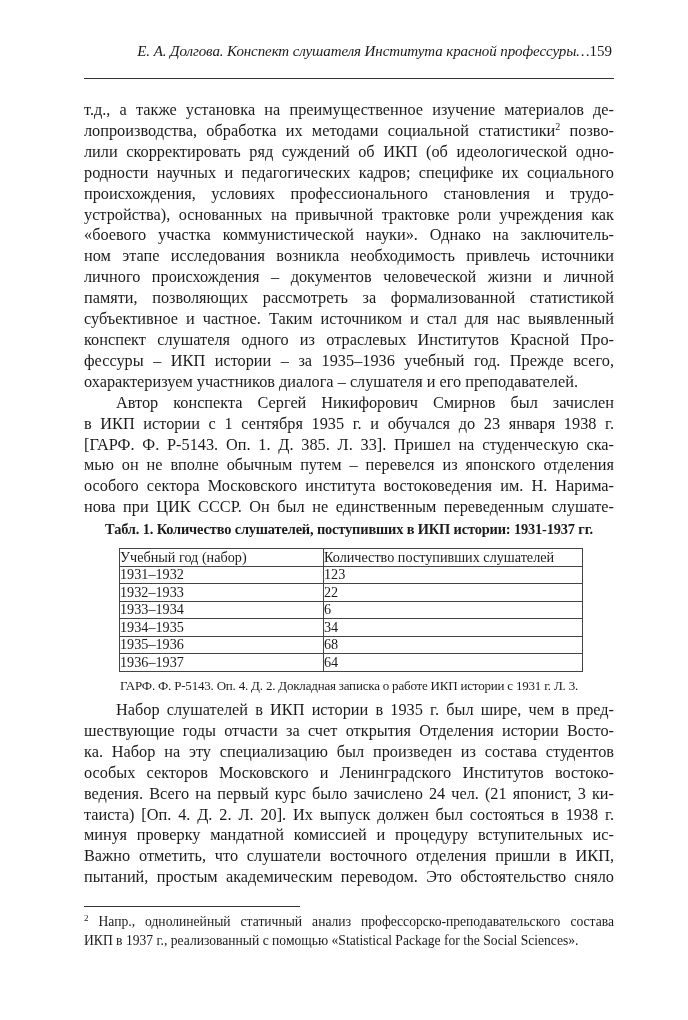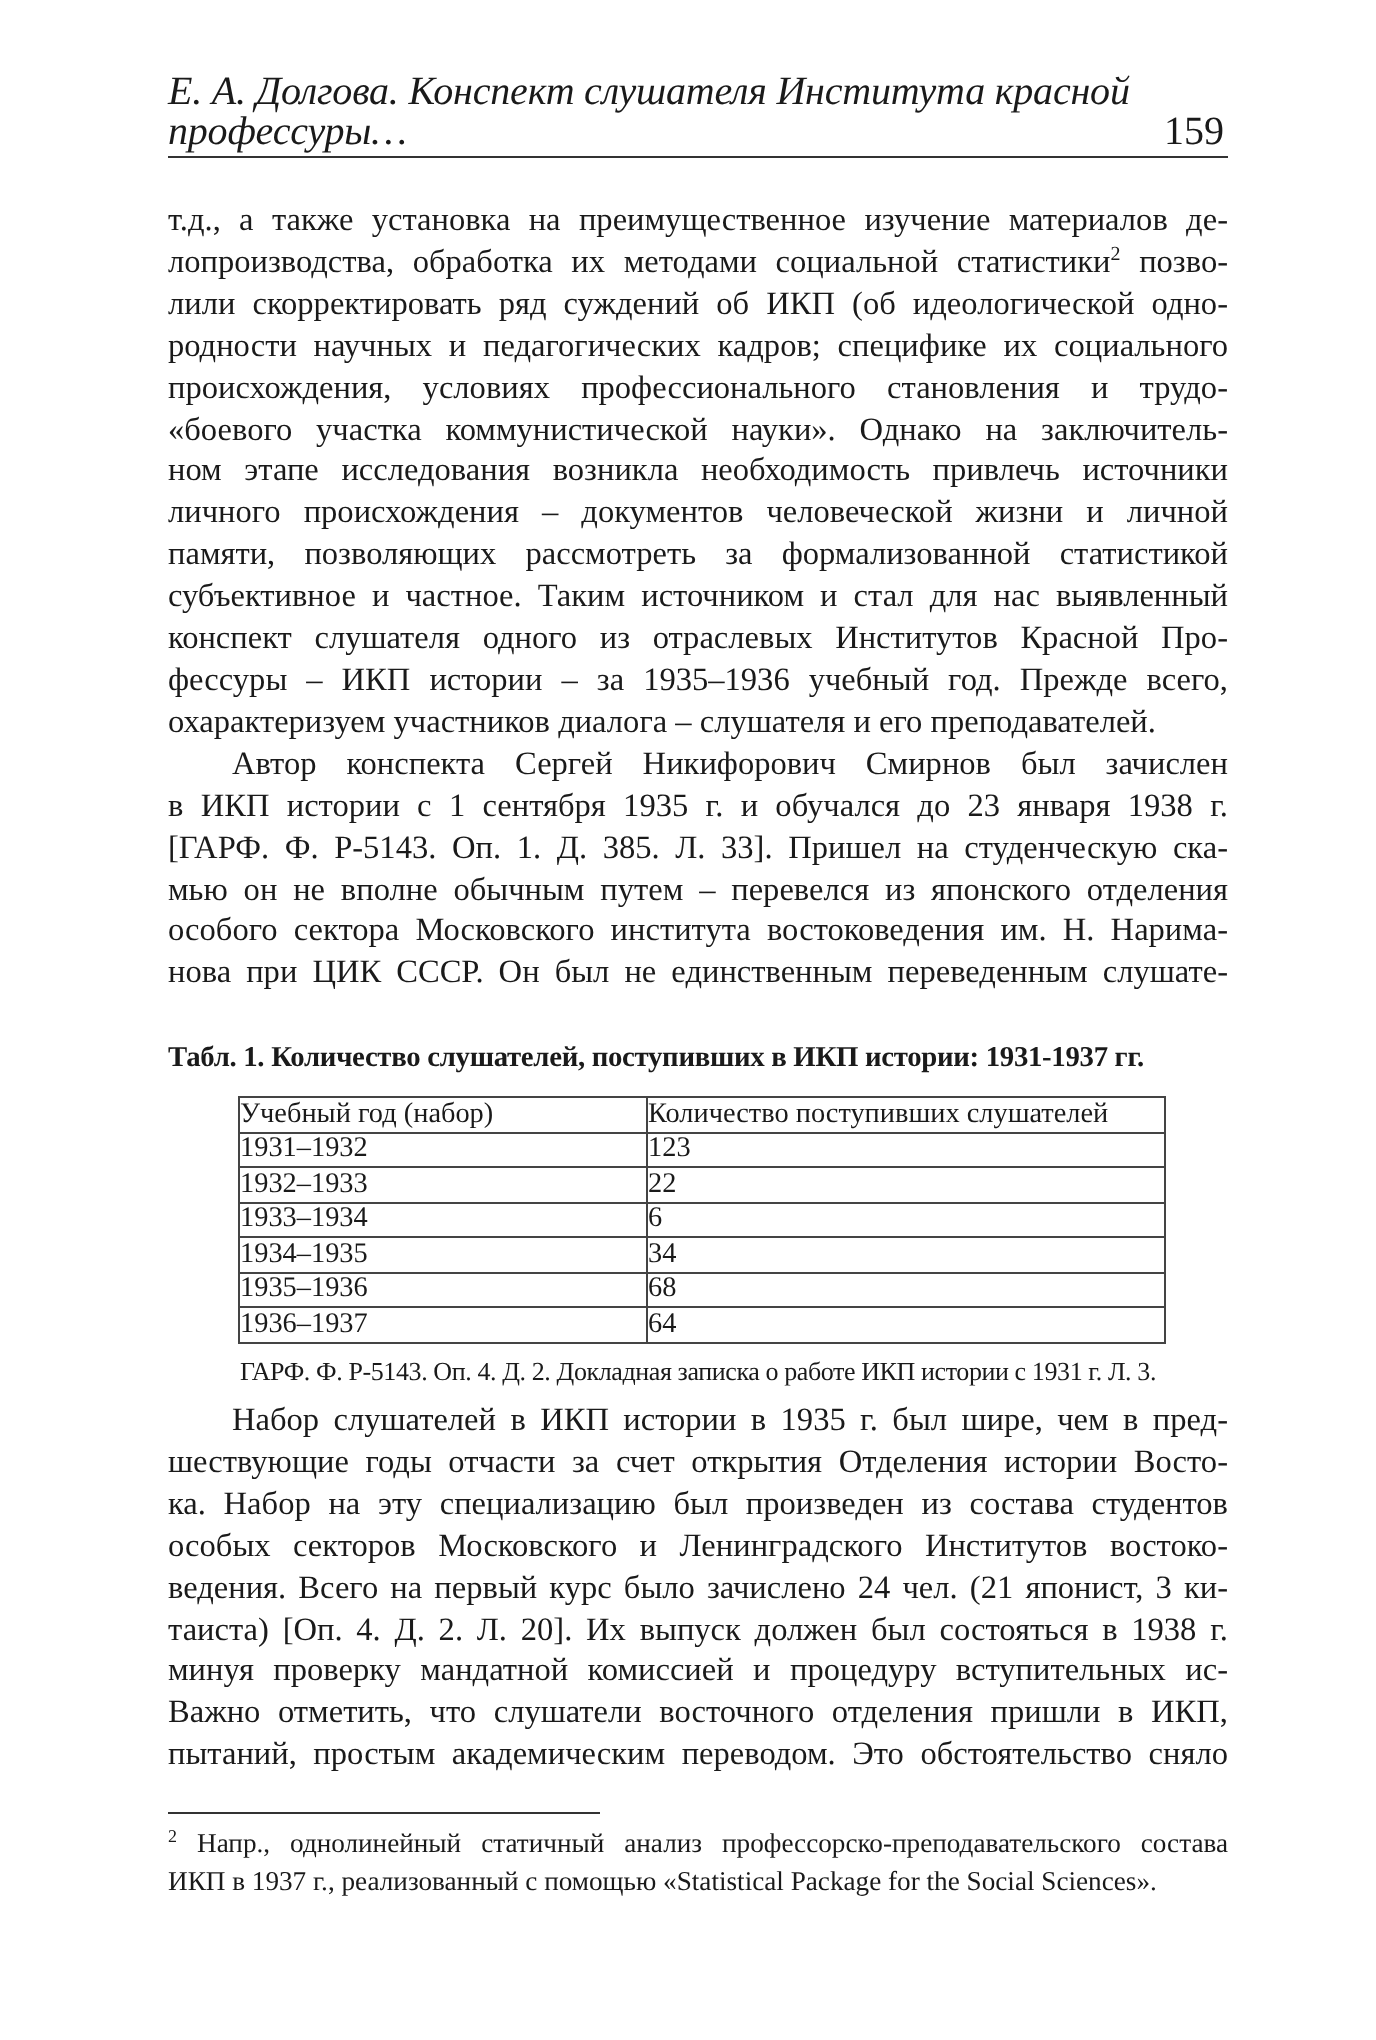--- a/index.html
+++ b/index.html
@@ -22,25 +22,25 @@
       width: 530px;
     }
     .running-header {
       position: absolute;
       left: 0;
       top: 55px;
       width: 530px;
       height: 24px;
       border-bottom: 1.5px solid #333;
       display: flex;
-      justify-content: space-between;
+      justify-content: flex-end;
       align-items: flex-end;
-      font-size: 20px;
+      font-size: 15px;
       line-height: 20px;
-      padding-bottom: 2px;
+      padding-bottom: 17px;
       box-sizing: border-box;
     }
     .running-header .rh-title {
       font-style: italic;
       letter-spacing: -0.1px;
     }
     .running-header .rh-page {
       padding-right: 2px;
     }
     .body-text {
@@ -62,21 +62,21 @@
       vertical-align: 6px;
     }
     .table-caption {
       position: absolute;
       left: 0;
       top: 519px;
       width: 530px;
       font-size: 14.4px;
       font-weight: bold;
       line-height: 20px;
-      text-align: left;
+      text-align: center;
       letter-spacing: -0.15px;
       white-space: nowrap;
     }
     .data-table {
       position: absolute;
       left: 35px;
       top: 548px;
       width: 464px;
       border-collapse: collapse;
       font-size: 14.2px;
@@ -157,20 +157,21 @@
     <span class="rh-page">159</span>
   </div>
 
   <div class="body-text">
     <p>
       <span class="line">т.д., а также установка на преимущественное изучение материалов де-</span>
       <span class="line"><span>лопроизводства, обработка их методами социальной статистики</span><sup>2</sup><span> позво-</span></span>
       <span class="line">лили скорректировать ряд суждений об ИКП (об идеологической одно-</span>
       <span class="line">родности научных и педагогических кадров; специфике их социального</span>
       <span class="line">происхождения, условиях профессионального становления и трудо-</span>
+      <span class="line">устройства), основанных на привычной трактовке роли учреждения как</span>
       <span class="line">«боевого участка коммунистической науки». Однако на заключитель-</span>
       <span class="line">ном этапе исследования возникла необходимость привлечь источники</span>
       <span class="line">личного происхождения – документов человеческой жизни и личной</span>
       <span class="line">памяти, позволяющих рассмотреть за формализованной статистикой</span>
       <span class="line">субъективное и частное. Таким источником и стал для нас выявленный</span>
       <span class="line">конспект слушателя одного из отраслевых Институтов Красной Про-</span>
       <span class="line">фессуры – ИКП истории – за 1935–1936 учебный год. Прежде всего,</span>
       <span class="line last">охарактеризуем участников диалога – слушателя и его преподавателей.</span>
     </p>
     <p>

